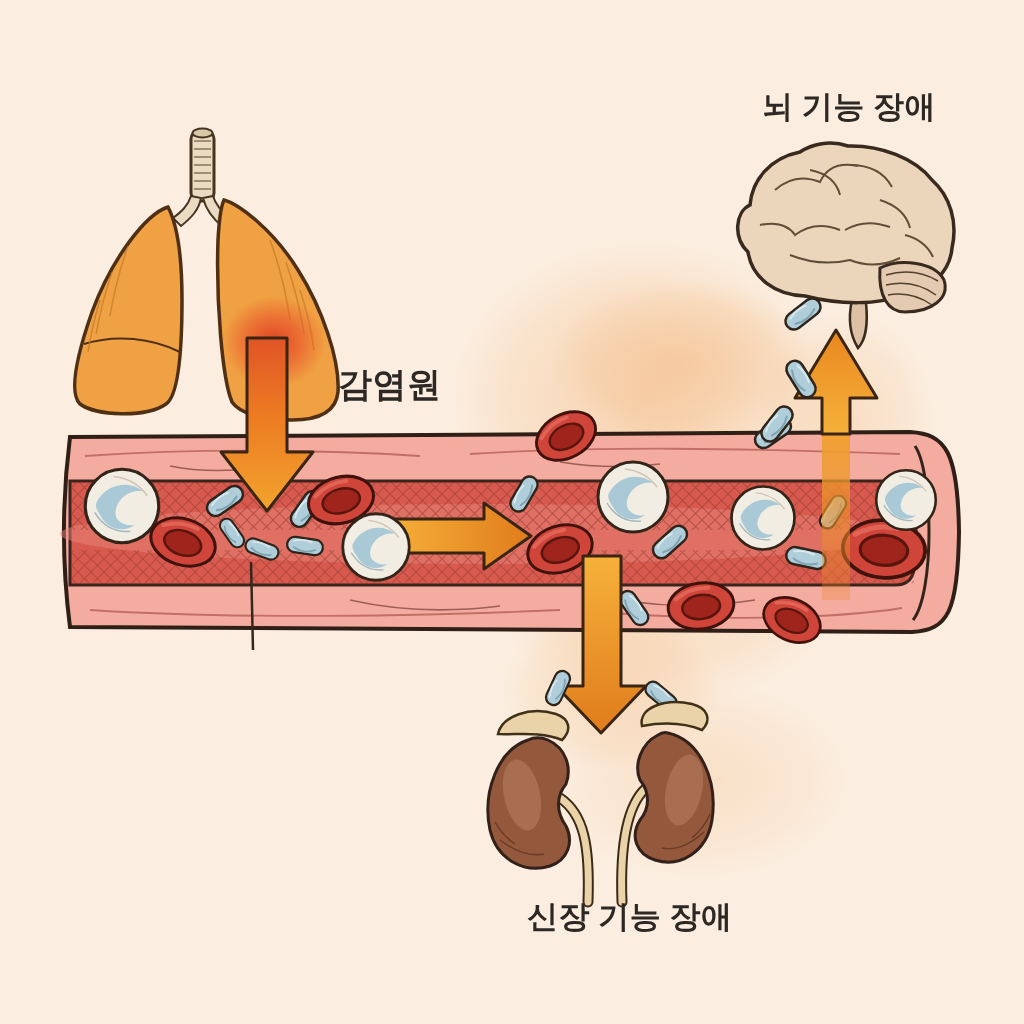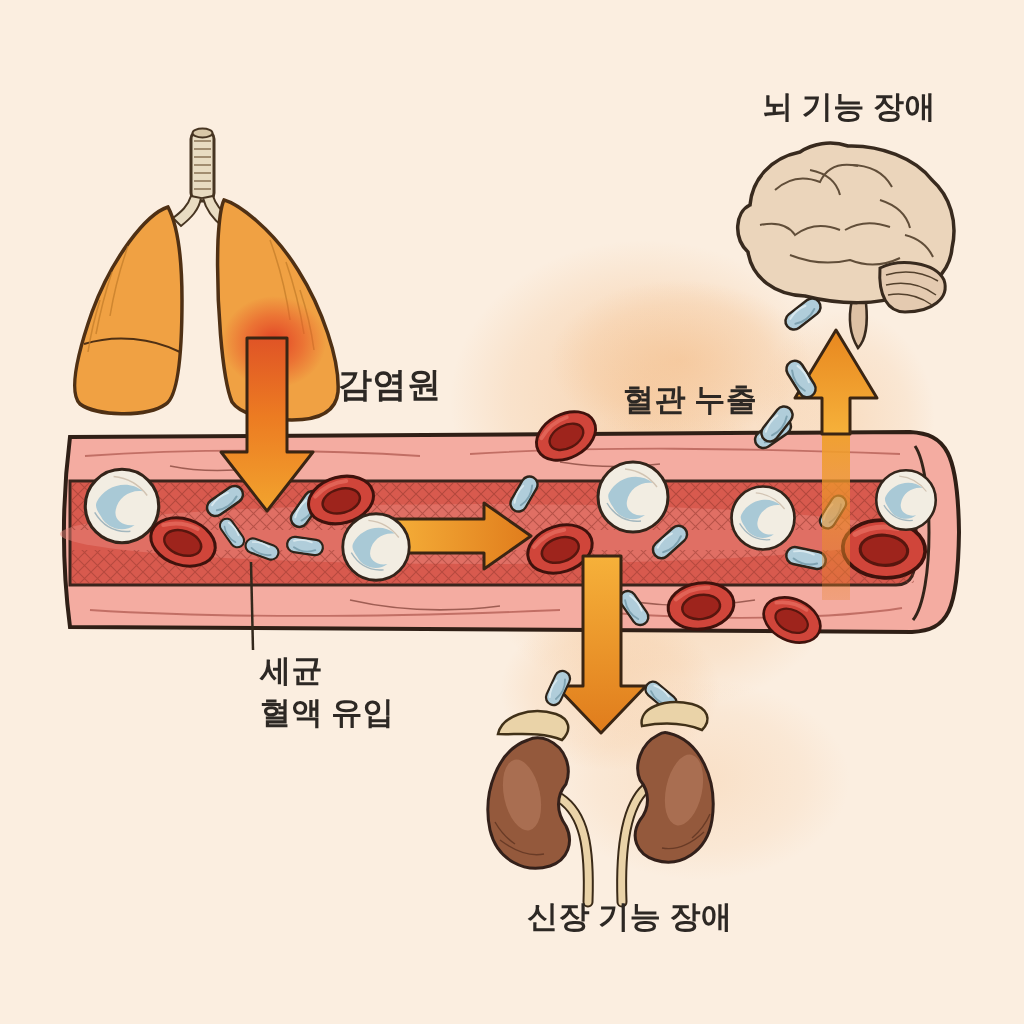--- a/index.html
+++ b/index.html
@@ -202,19 +202,14 @@
     <path d="M668,733 C700,740 718,780 712,820 C707,852 680,868 655,860 C636,854 630,836 640,820 C650,808 650,792 640,780 C634,766 640,744 658,735 C661,733 665,732 668,733 Z" fill="#94593c" stroke="#33201a" stroke-width="3"></path>
     <ellipse cx="684" cy="790" rx="18" ry="36" fill="#b2775a" opacity=".7" transform="rotate(12 684 790)"></ellipse>
     <path d="M704,832 q-22,20 -42,16 M710,814 q-6,14 -18,24" stroke="#5e3320" stroke-width="1.4" fill="none" opacity=".8"></path>
   </g>
 
   <path d="M251,562 L253,650" stroke="#33281c" stroke-width="2.5" fill="none"></path>
 </svg>
 
   <div class="label med" style="left:762px;top:86px;">뇌 기능 장애</div>
   <div class="label big" style="left:338px;top:326px;margin-top:36px;">감염원</div>
-  <div class="label med" style="left:623px;top:379px;">혈관 누출</div>
-  <div class="label med" style="left:260px;top:650px;">
-    <div>세균</div>
-    <div>혈액 유입</div>
-  </div>
   <div class="label med" style="left:503px;top:896px;margin-left:24px;">신장 기능 장애</div>
 </div>
 
 </body></html>

